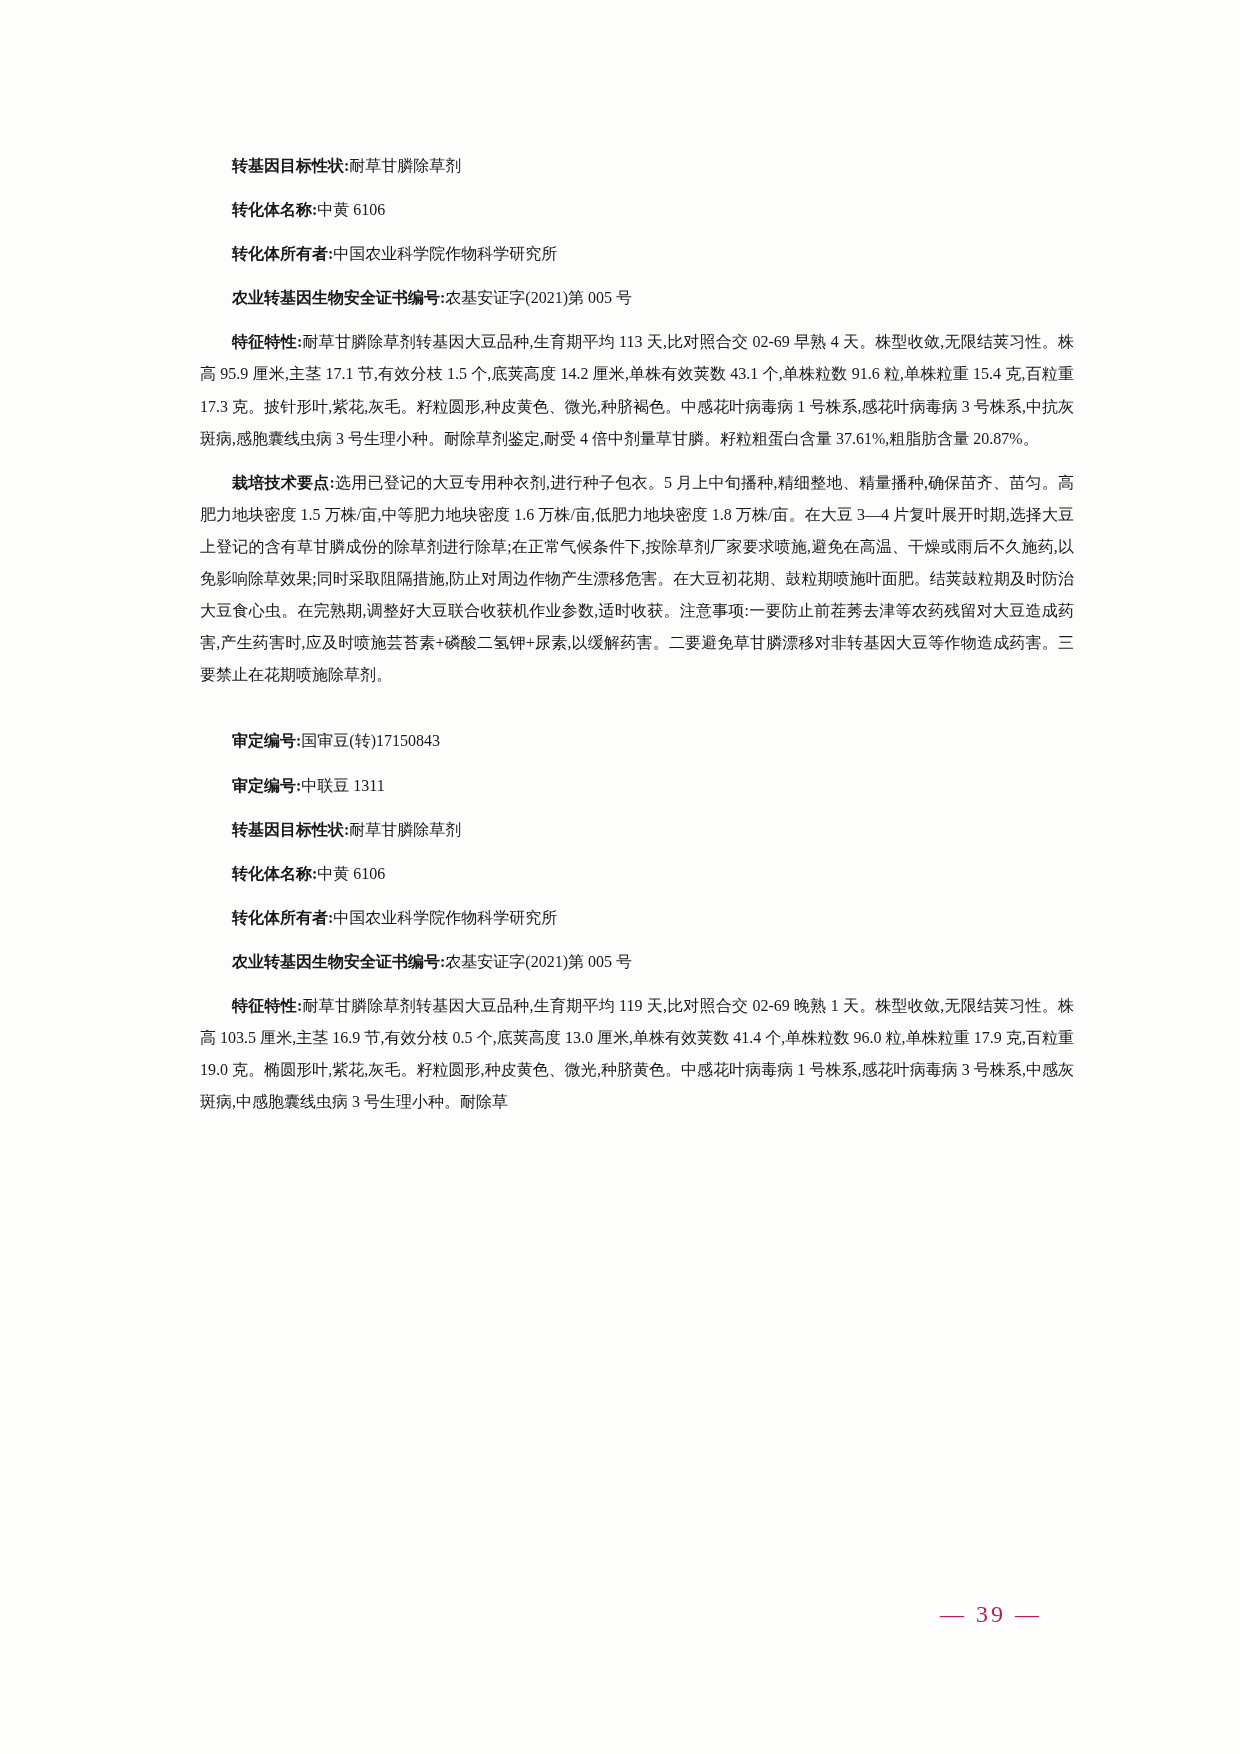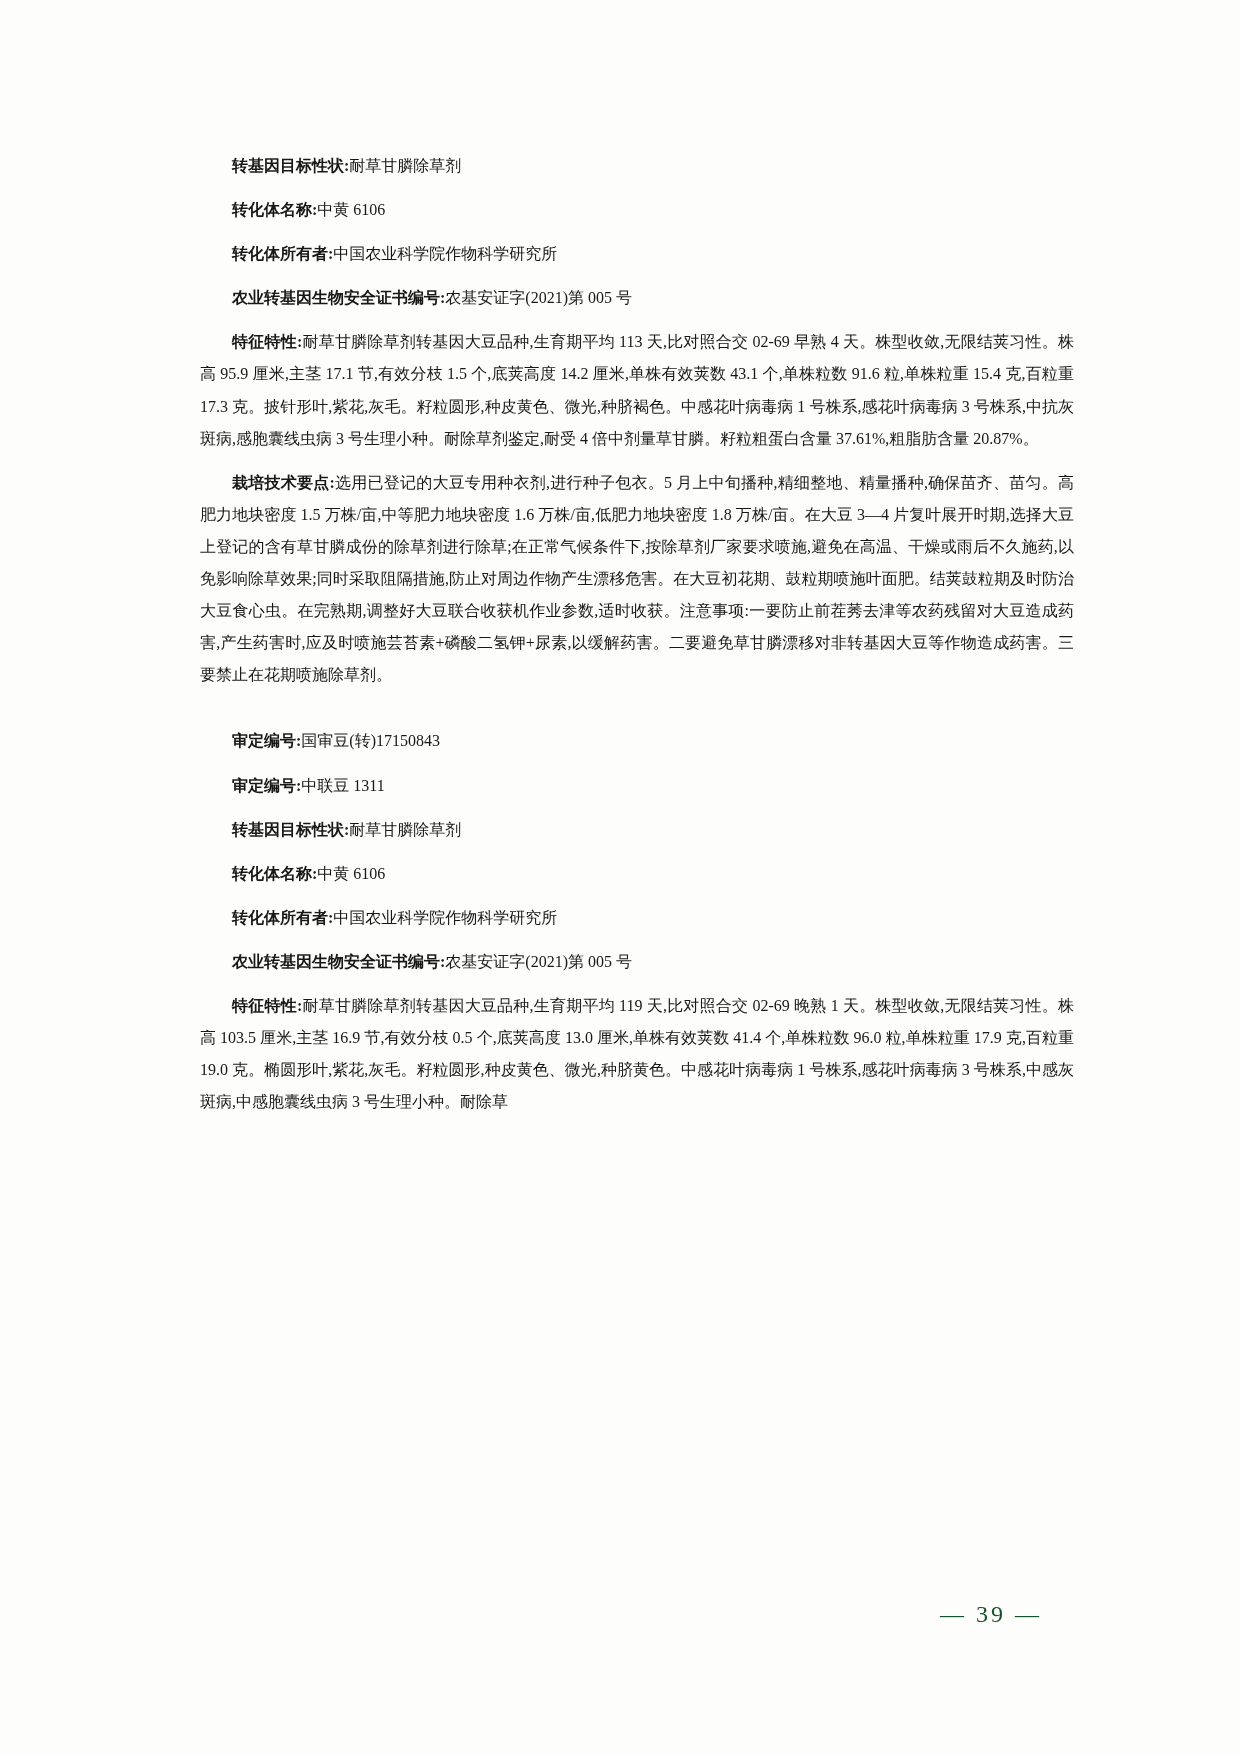--- a/index.html
+++ b/index.html
@@ -27,21 +27,21 @@
     word-break: break-word;
   }
   .lbl { font-weight: 700; }
   .gap-above { margin-top: 34px; }
   .pageno {
     position: absolute;
     top: 1601px;
     right: 198px;
     font-size: 24px;
     letter-spacing: 3px;
-    color: #14532d;
+    color: #be185d;
     font-family: "Liberation Serif", "DejaVu Serif", serif;
   }
 </style>
 </head>
 <body>
 
 <div class="page">
   <div class="content">
 
     <p class="para"><span class="lbl">转基因目标性状:</span><span>耐草甘膦除草剂</span></p>

